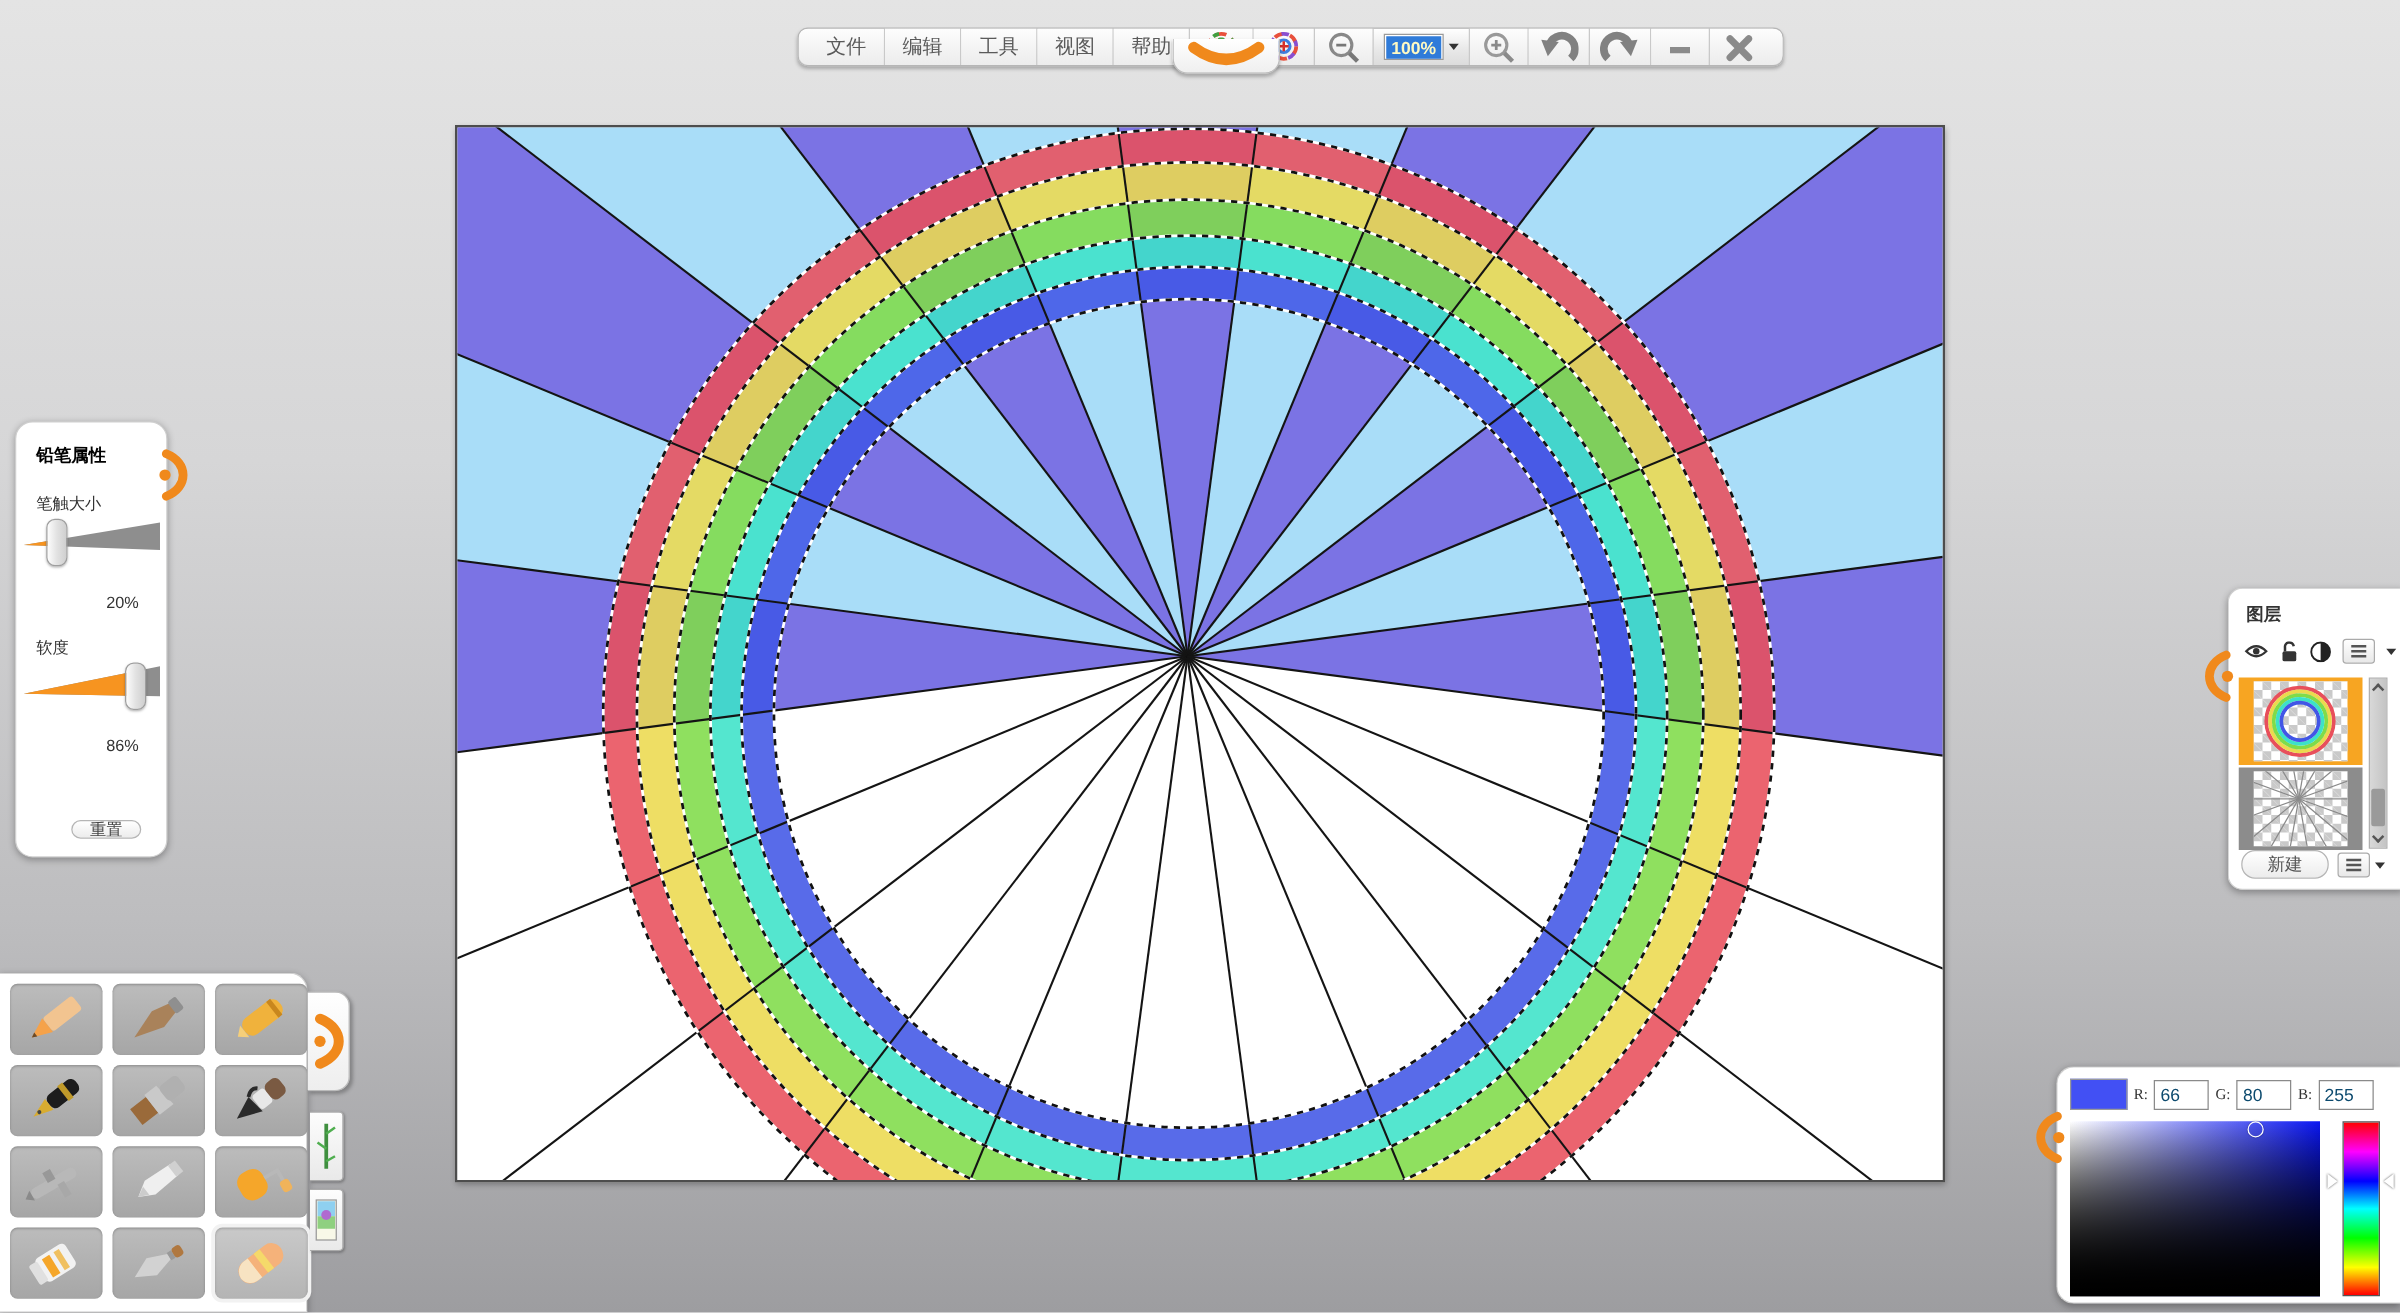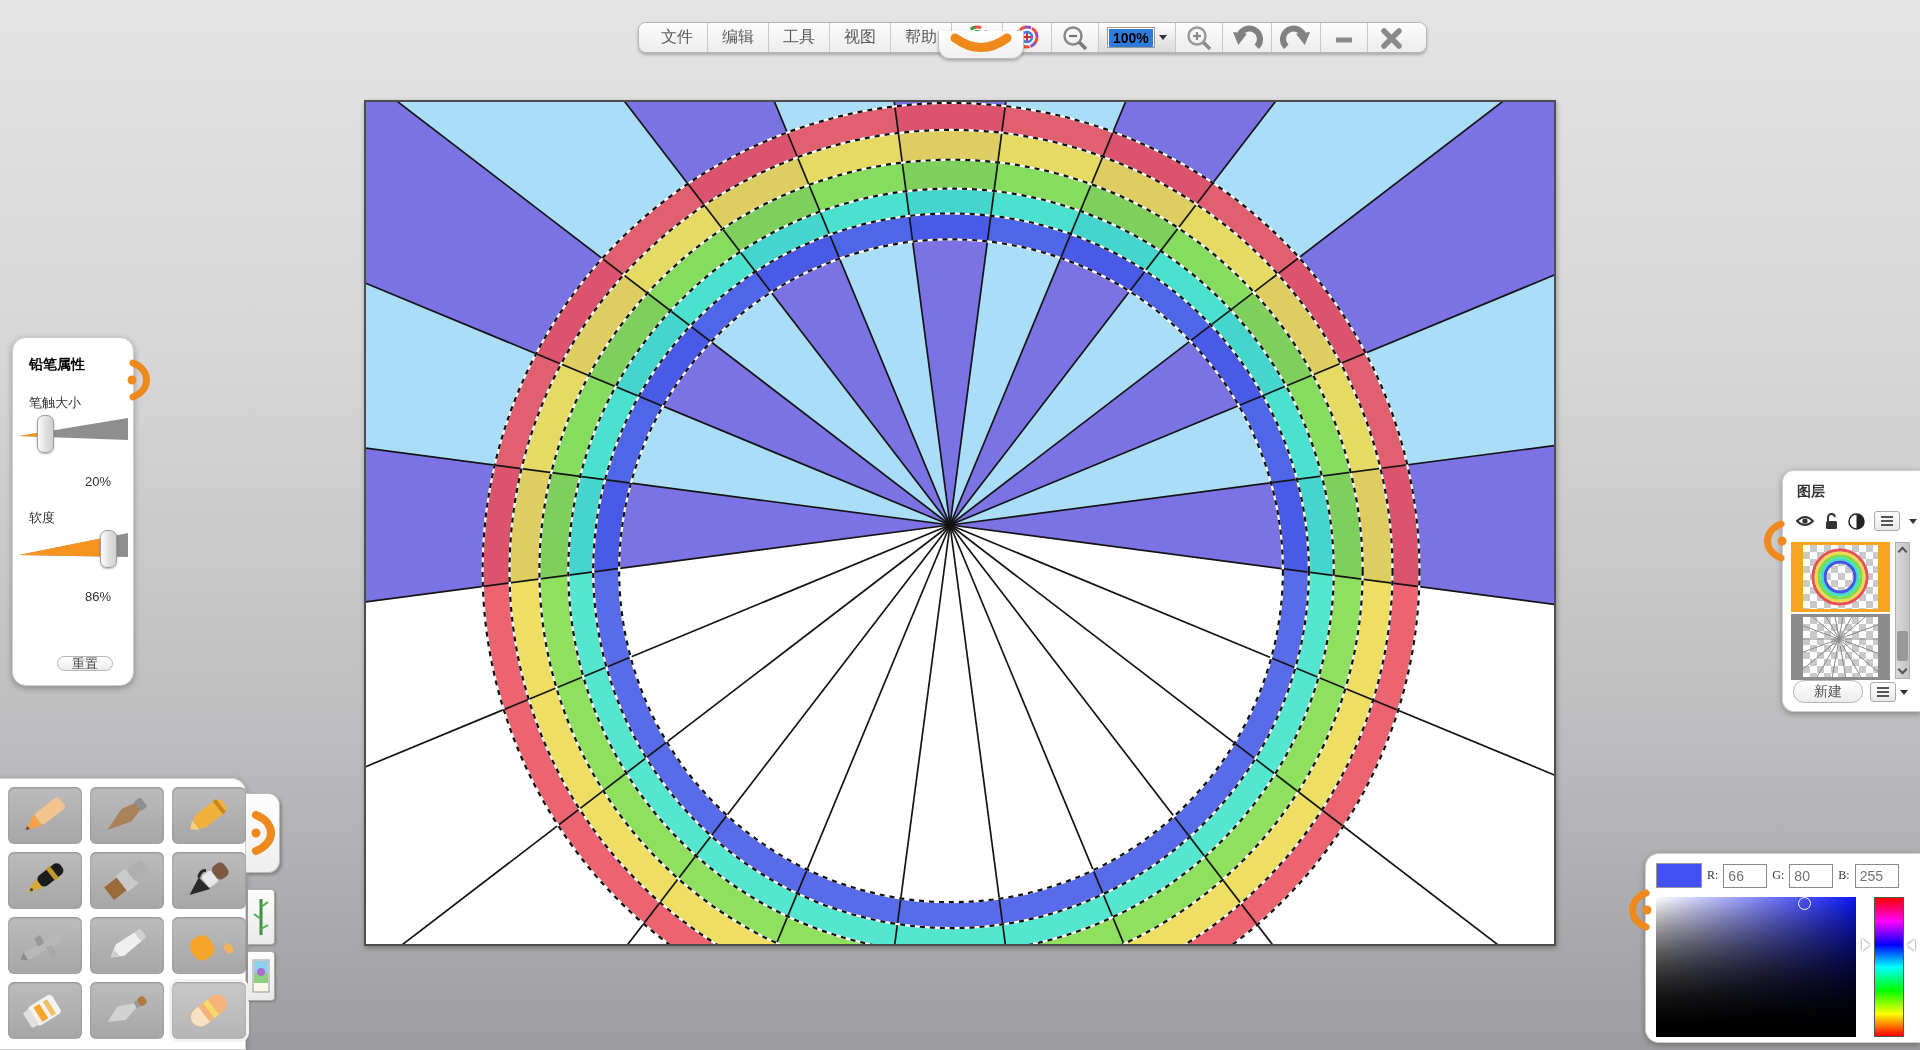--- a/index.html
+++ b/index.html
@@ -24,21 +24,21 @@
     font-size:16px; color:#5a5a5a; cursor:default; white-space:nowrap;
     background:linear-gradient(#fdfdfd,#ececec);
   }
   .tb-btn:first-child { border-radius:8px 0 0 8px; padding-left:22px; }
   .tb-btn.icon { padding:0 8px; }
   .tb-btn.last { border-right:none; border-radius:0 8px 8px 0; padding-right:20px; }
   .zoom-combo { display:flex; align-items:center; gap:4px; padding:0 8px; border-right:1px solid #c9c9c9;}
   .zoom-field {
     background:#fff; border:1px solid #9a9a9a; height:21px; display:flex; align-items:center; padding:0 1px;
   }
-  .zoom-sel { background:#2f7bd9; color:#000000; font-size:14px; font-weight:bold; padding:1px 4px; }
+  .zoom-sel { background:#2f7bd9; color:#fef9c3; font-size:14px; font-weight:bold; padding:1px 4px; }
   .caret-down { width:0; height:0; border-left:4px solid transparent; border-right:4px solid transparent; border-top:5px solid #333; }
   .smile-tab {
     position:absolute; left:938px; top:31px; width:86px; height:28px;
     background:linear-gradient(#fff,#efefef); border:1px solid #bbb; border-top:none;
     border-radius:0 0 12px 12px; box-shadow:0 2px 3px rgba(0,0,0,.25);
   }
   .nose { position:absolute; left:967px; top:31px; width:12px; height:10px; border-radius:50%; background:#f0891c; }
   
   .canvas-wrap {
     position:absolute; left:364px; top:100px; width:1192px; height:846px;
@@ -120,21 +120,21 @@
     border:1px solid #b5b5b5; border-radius:11px; background:linear-gradient(#fff,#ececec);
     font-size:14px; color:#555; display:flex; align-items:center; justify-content:center;
   }
   .layers-menu { position:absolute; right:14px; bottom:9px; display:flex; align-items:center; gap:4px; }
   
   .color-panel { left:1645px; top:853px; width:275px; height:190px; border-radius:14px 0 0 14px; border-right:none; }
   .color-top { display:flex; align-items:center; gap:5px; margin:9px 8px 0 10px; }
   .swatch { width:46px; height:25px; border:1px solid #999; }
   .rgb-label { font-size:12px; color:#333; font-family:"Liberation Serif","DejaVu Serif",serif; }
   .rgb-input { width:44px; height:24px; border:1px solid #8a8a8a; font-size:14px; padding:0 4px;
-    font-family:"Liberation Sans","DejaVu Sans",sans-serif; color:#737373; }
+    font-family:"Liberation Sans","DejaVu Sans",sans-serif; color:#0c4a6e; }
   .sv-square {
     position:absolute; left:10px; top:43px; width:200px; height:140px; 
     background:linear-gradient(to bottom, rgba(0,0,0,0), #000),
                linear-gradient(to right, #fff, #0a16f2);
     background-blend-mode:normal;
   }
   .sv-layer-black { position:absolute; inset:0; background:linear-gradient(to bottom, rgba(0,0,0,0), #000); }
   .sv-cursor { position:absolute; width:13px; height:13px; border:1.5px solid #fff; border-radius:50%;
     box-shadow:0 0 1px rgba(0,0,0,.7); transform:translate(-6px,-6px); }
   .hue-bar {

